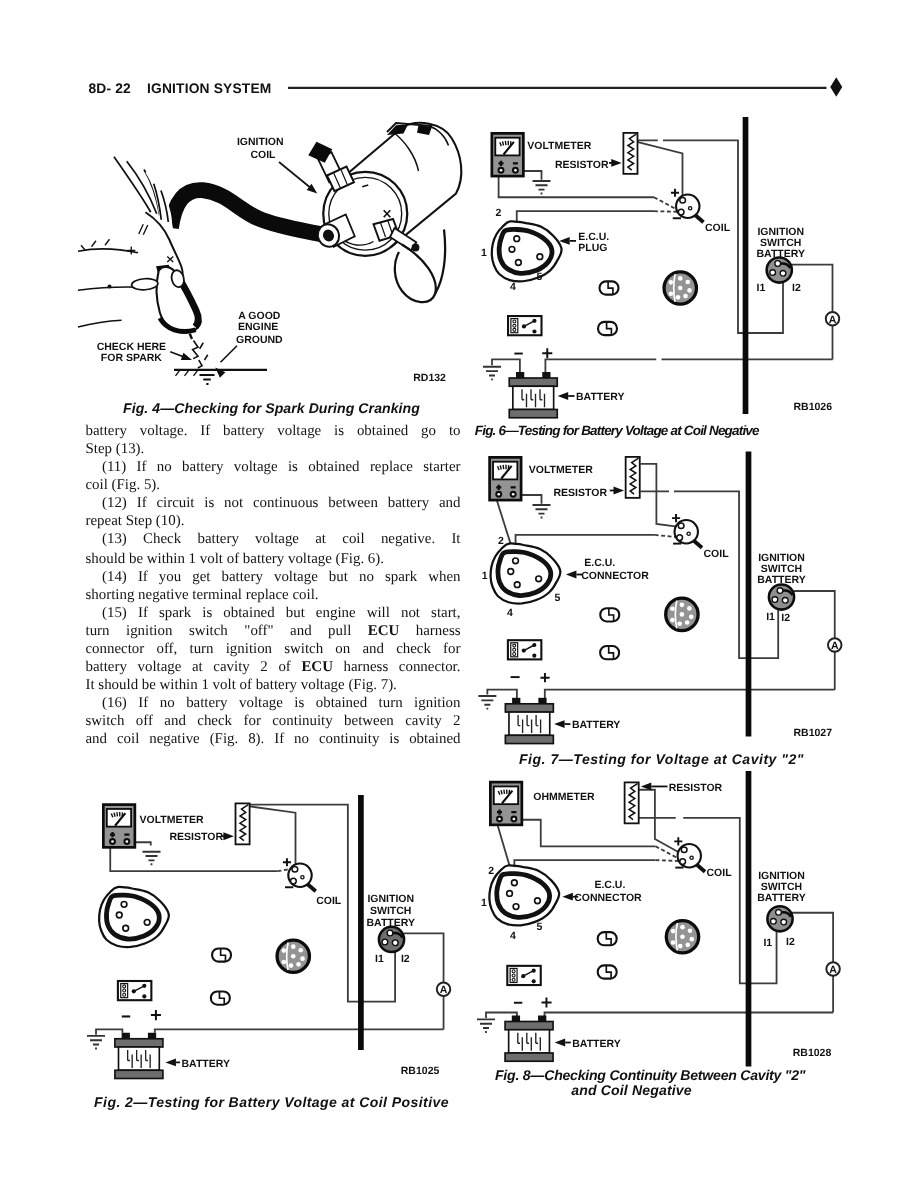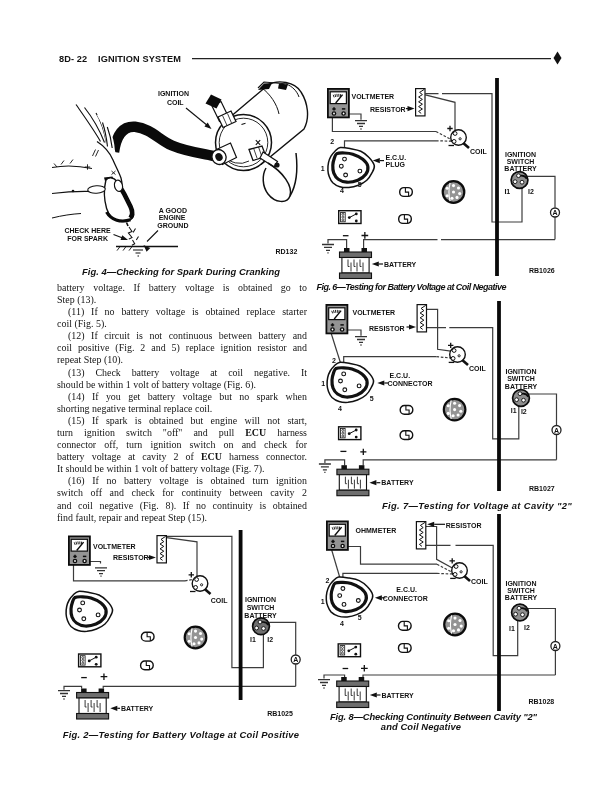--- a/index.html
+++ b/index.html
@@ -112,35 +112,33 @@
 </g>
 </svg>
 <div class="cap abs" style="left:56px;top:266.3px;width:250px;letter-spacing:.05px;">Fig. 4—Checking for Spark During Cranking</div>
 
 <div id="bodytext" class="abs" style="left:57px;top:281.9px;">
 <div>battery voltage. If battery voltage is obtained go to</div>
 <div class="last">Step (13).</div>
 <div class="ind">(11) If no battery voltage is obtained replace starter</div>
 <div class="last">coil (Fig. 5).</div>
 <div class="ind">(12) If circuit is not continuous between battery and</div>
-<div>coil positive (Fig. 2 and 5) replace ignition resistor and</div>
 <div class="last">repeat Step (10).</div>
 <div class="ind">(13) Check battery voltage at coil negative. It</div>
 <div class="last">should be within 1 volt of battery voltage (Fig. 6).</div>
 <div class="ind">(14) If you get battery voltage but no spark when</div>
 <div class="last">shorting negative terminal replace coil.</div>
 <div class="ind">(15) If spark is obtained but engine will not start,</div>
 <div>turn ignition switch "off" and pull <b>ECU</b> harness</div>
 <div>connector off, turn ignition switch on and check for</div>
 <div>battery voltage at cavity 2 of <b>ECU</b> harness connector.</div>
 <div class="last">It should be within 1 volt of battery voltage (Fig. 7).</div>
 <div class="ind">(16) If no battery voltage is obtained turn ignition</div>
 <div>switch off and check for continuity between cavity 2</div>
 <div>and coil negative (Fig. 8). If no continuity is obtained</div>
-<div class="last">find fault, repair and repeat Step (15).</div>
 </div>
 
 <svg class="abs" style="left:0;top:0;" width="1" height="1" viewBox="0 0 1 1">
 <defs>
 <g id="meter">
   <rect x="0.9" y="0.9" width="21" height="28.5" fill="#949494" stroke="#0c0c0c" stroke-width="1.8"></rect>
   <rect x="3.2" y="3.8" width="16.2" height="11.8" fill="#fff" stroke="#0c0c0c" stroke-width="1.2"></rect>
   <g stroke="#0c0c0c" stroke-width="0.9" fill="none">
     <line x1="6.2" y1="6.8" x2="7.2" y2="9.4"></line>
     <line x1="8" y1="6.2" x2="8.7" y2="9"></line>
@@ -470,17 +468,17 @@
   <text x="521" y="585.8" text-anchor="middle">IGNITION</text>
   <text x="521" y="593.2" text-anchor="middle">SWITCH</text>
   <text x="521" y="600.4" text-anchor="middle">BATTERY</text>
   <text x="511.9" y="630.6" text-anchor="middle">I1</text>
   <text x="527" y="629.8" text-anchor="middle">I2</text>
   <text x="528.5" y="703.8" font-weight="normal">RB1028</text>
 </g>
 </g>
 </svg>
 <div class="cap abs" style="left:311.2px;top:281.5px;width:200px;white-space:nowrap;font-size:9px;letter-spacing:-.54px;">Fig. 6—Testing for Battery Voltage at Coil Negative</div>
-<div class="cap abs" style="left:341px;top:500.2px;width:200px;white-space:nowrap;letter-spacing:.34px;margin-left:36px;">Fig. 7—Testing for Voltage at Cavity "2"</div>
+<div class="cap abs" style="left:341px;top:500.2px;width:200px;white-space:nowrap;letter-spacing:.34px;">Fig. 7—Testing for Voltage at Cavity "2"</div>
 <div class="cap abs" style="left:330px;top:711px;width:200px;white-space:nowrap;letter-spacing:-.15px;">Fig. 8—Checking Continuity Between Cavity "2"</div>
 <div class="cap abs" style="left:321px;top:720.6px;width:200px;">and Coil Negative</div>
 
 </div>
 
 </body></html>

